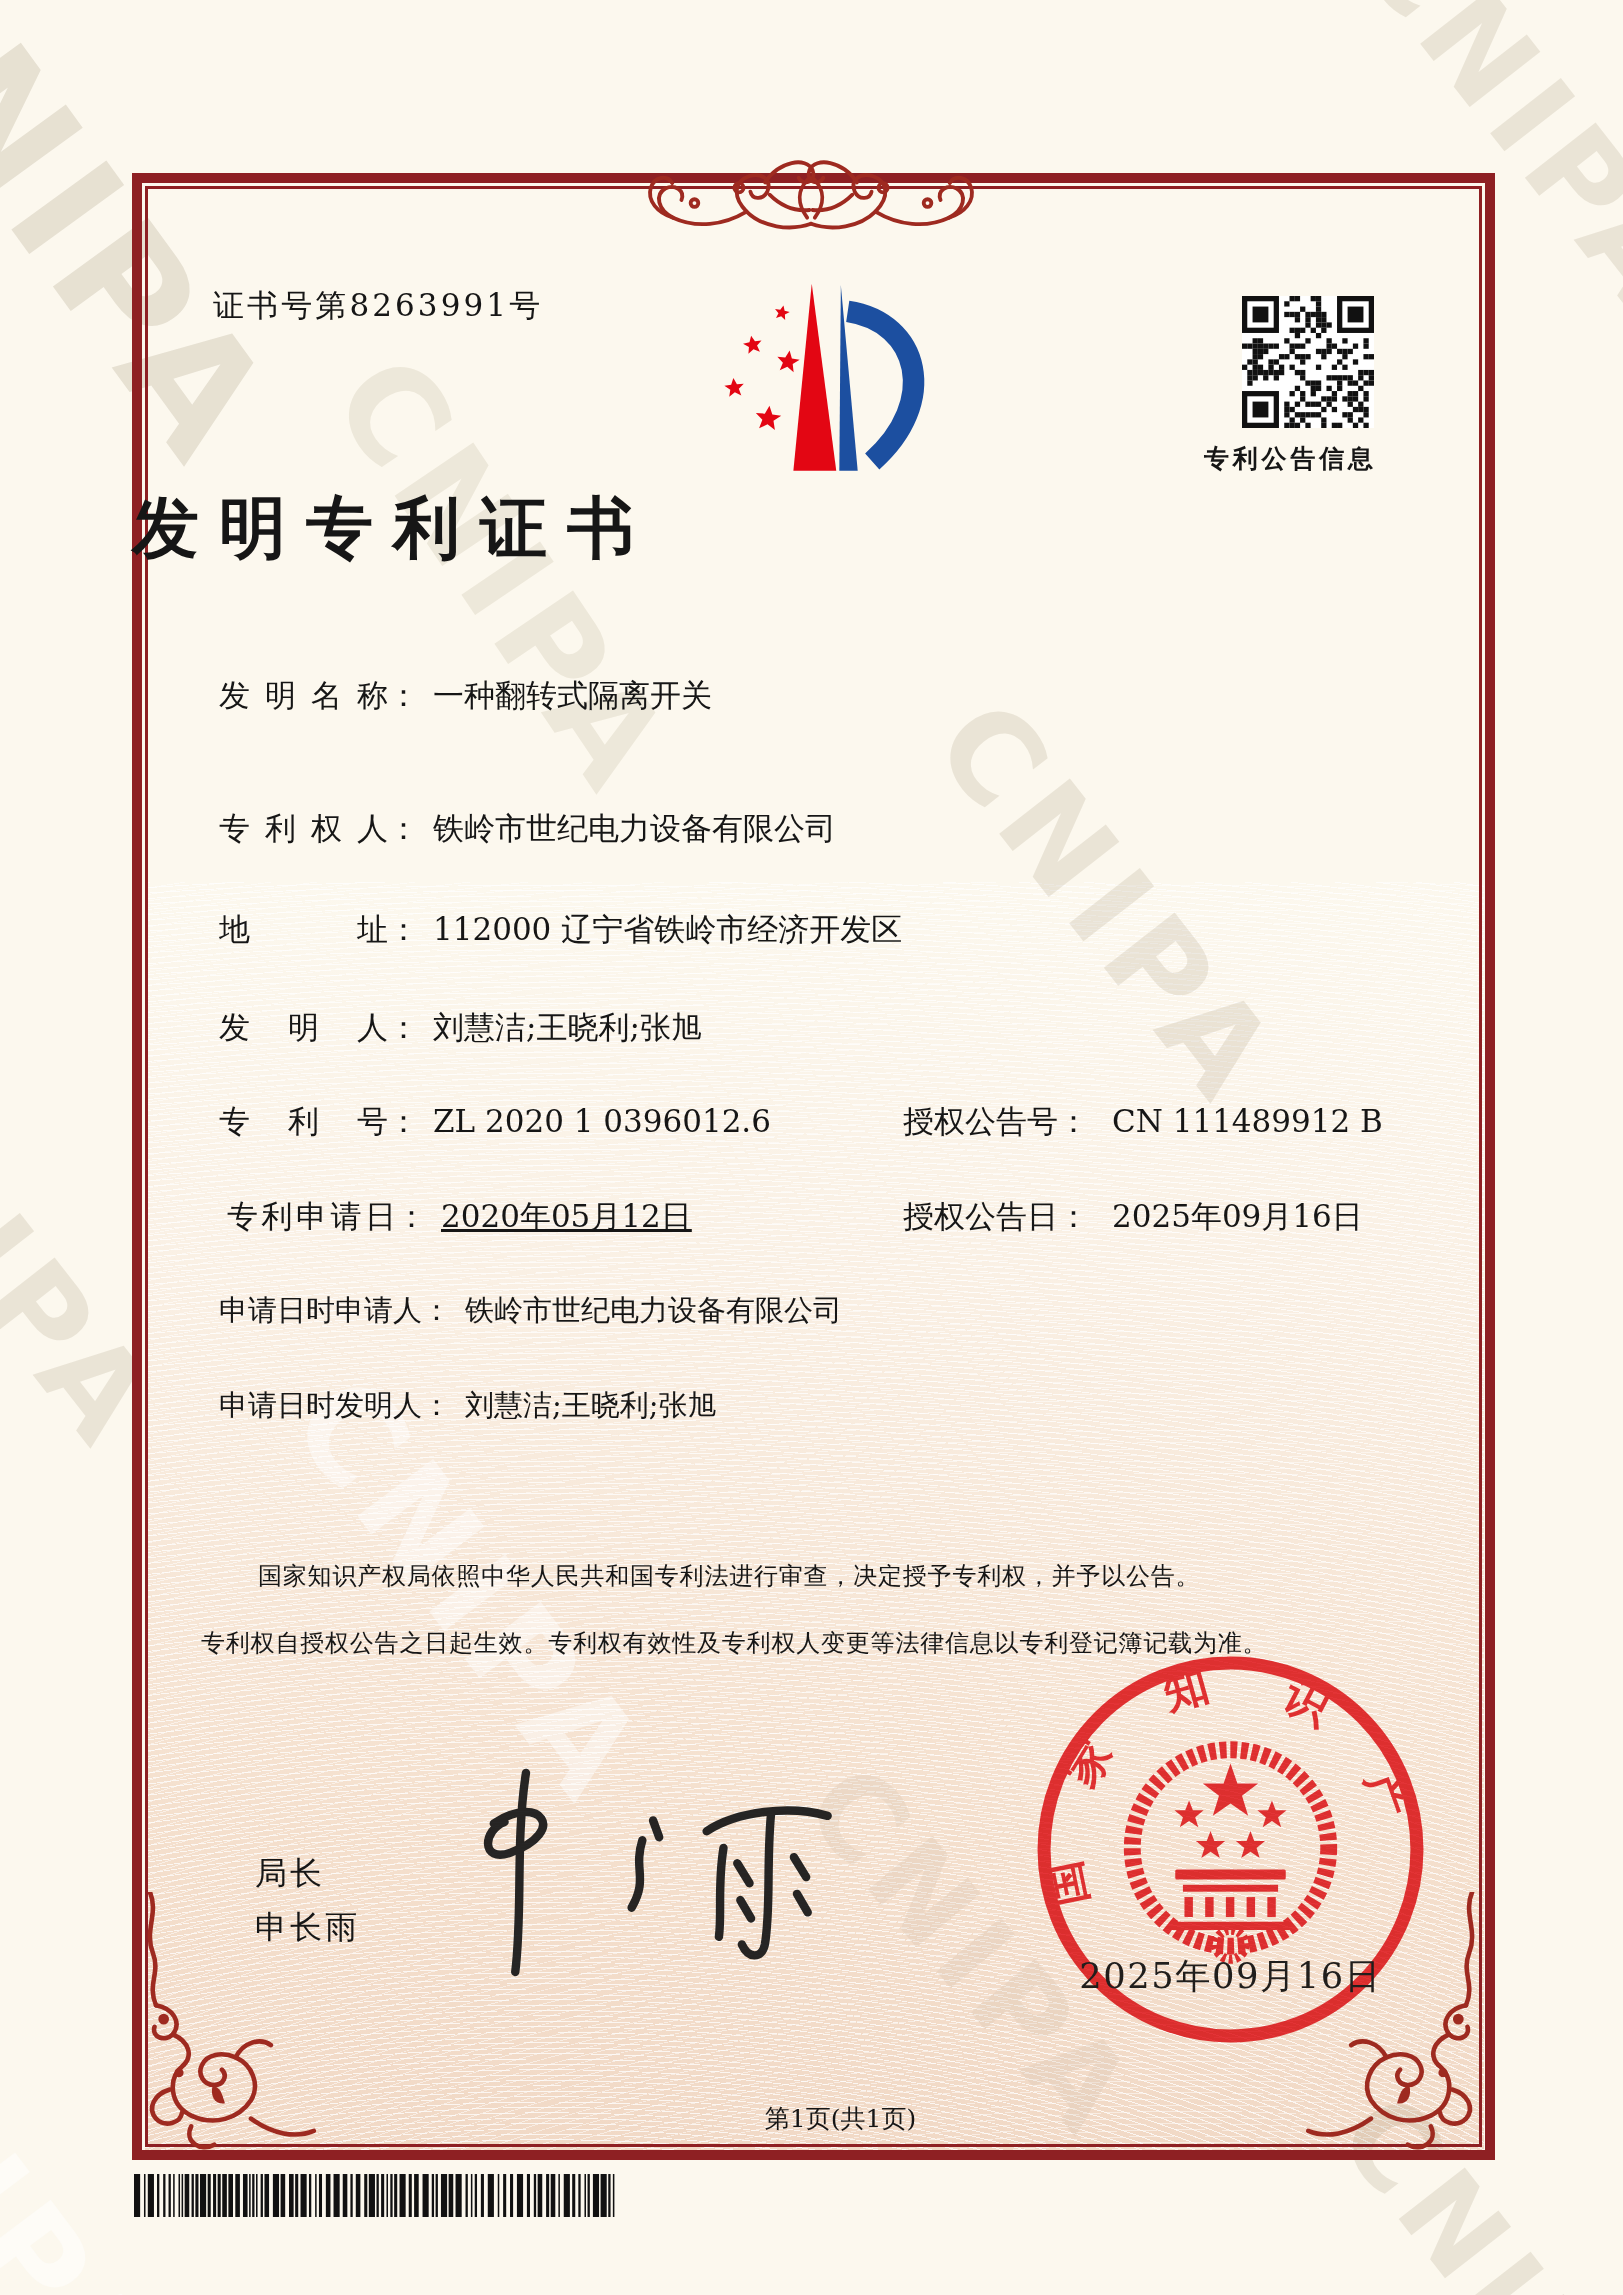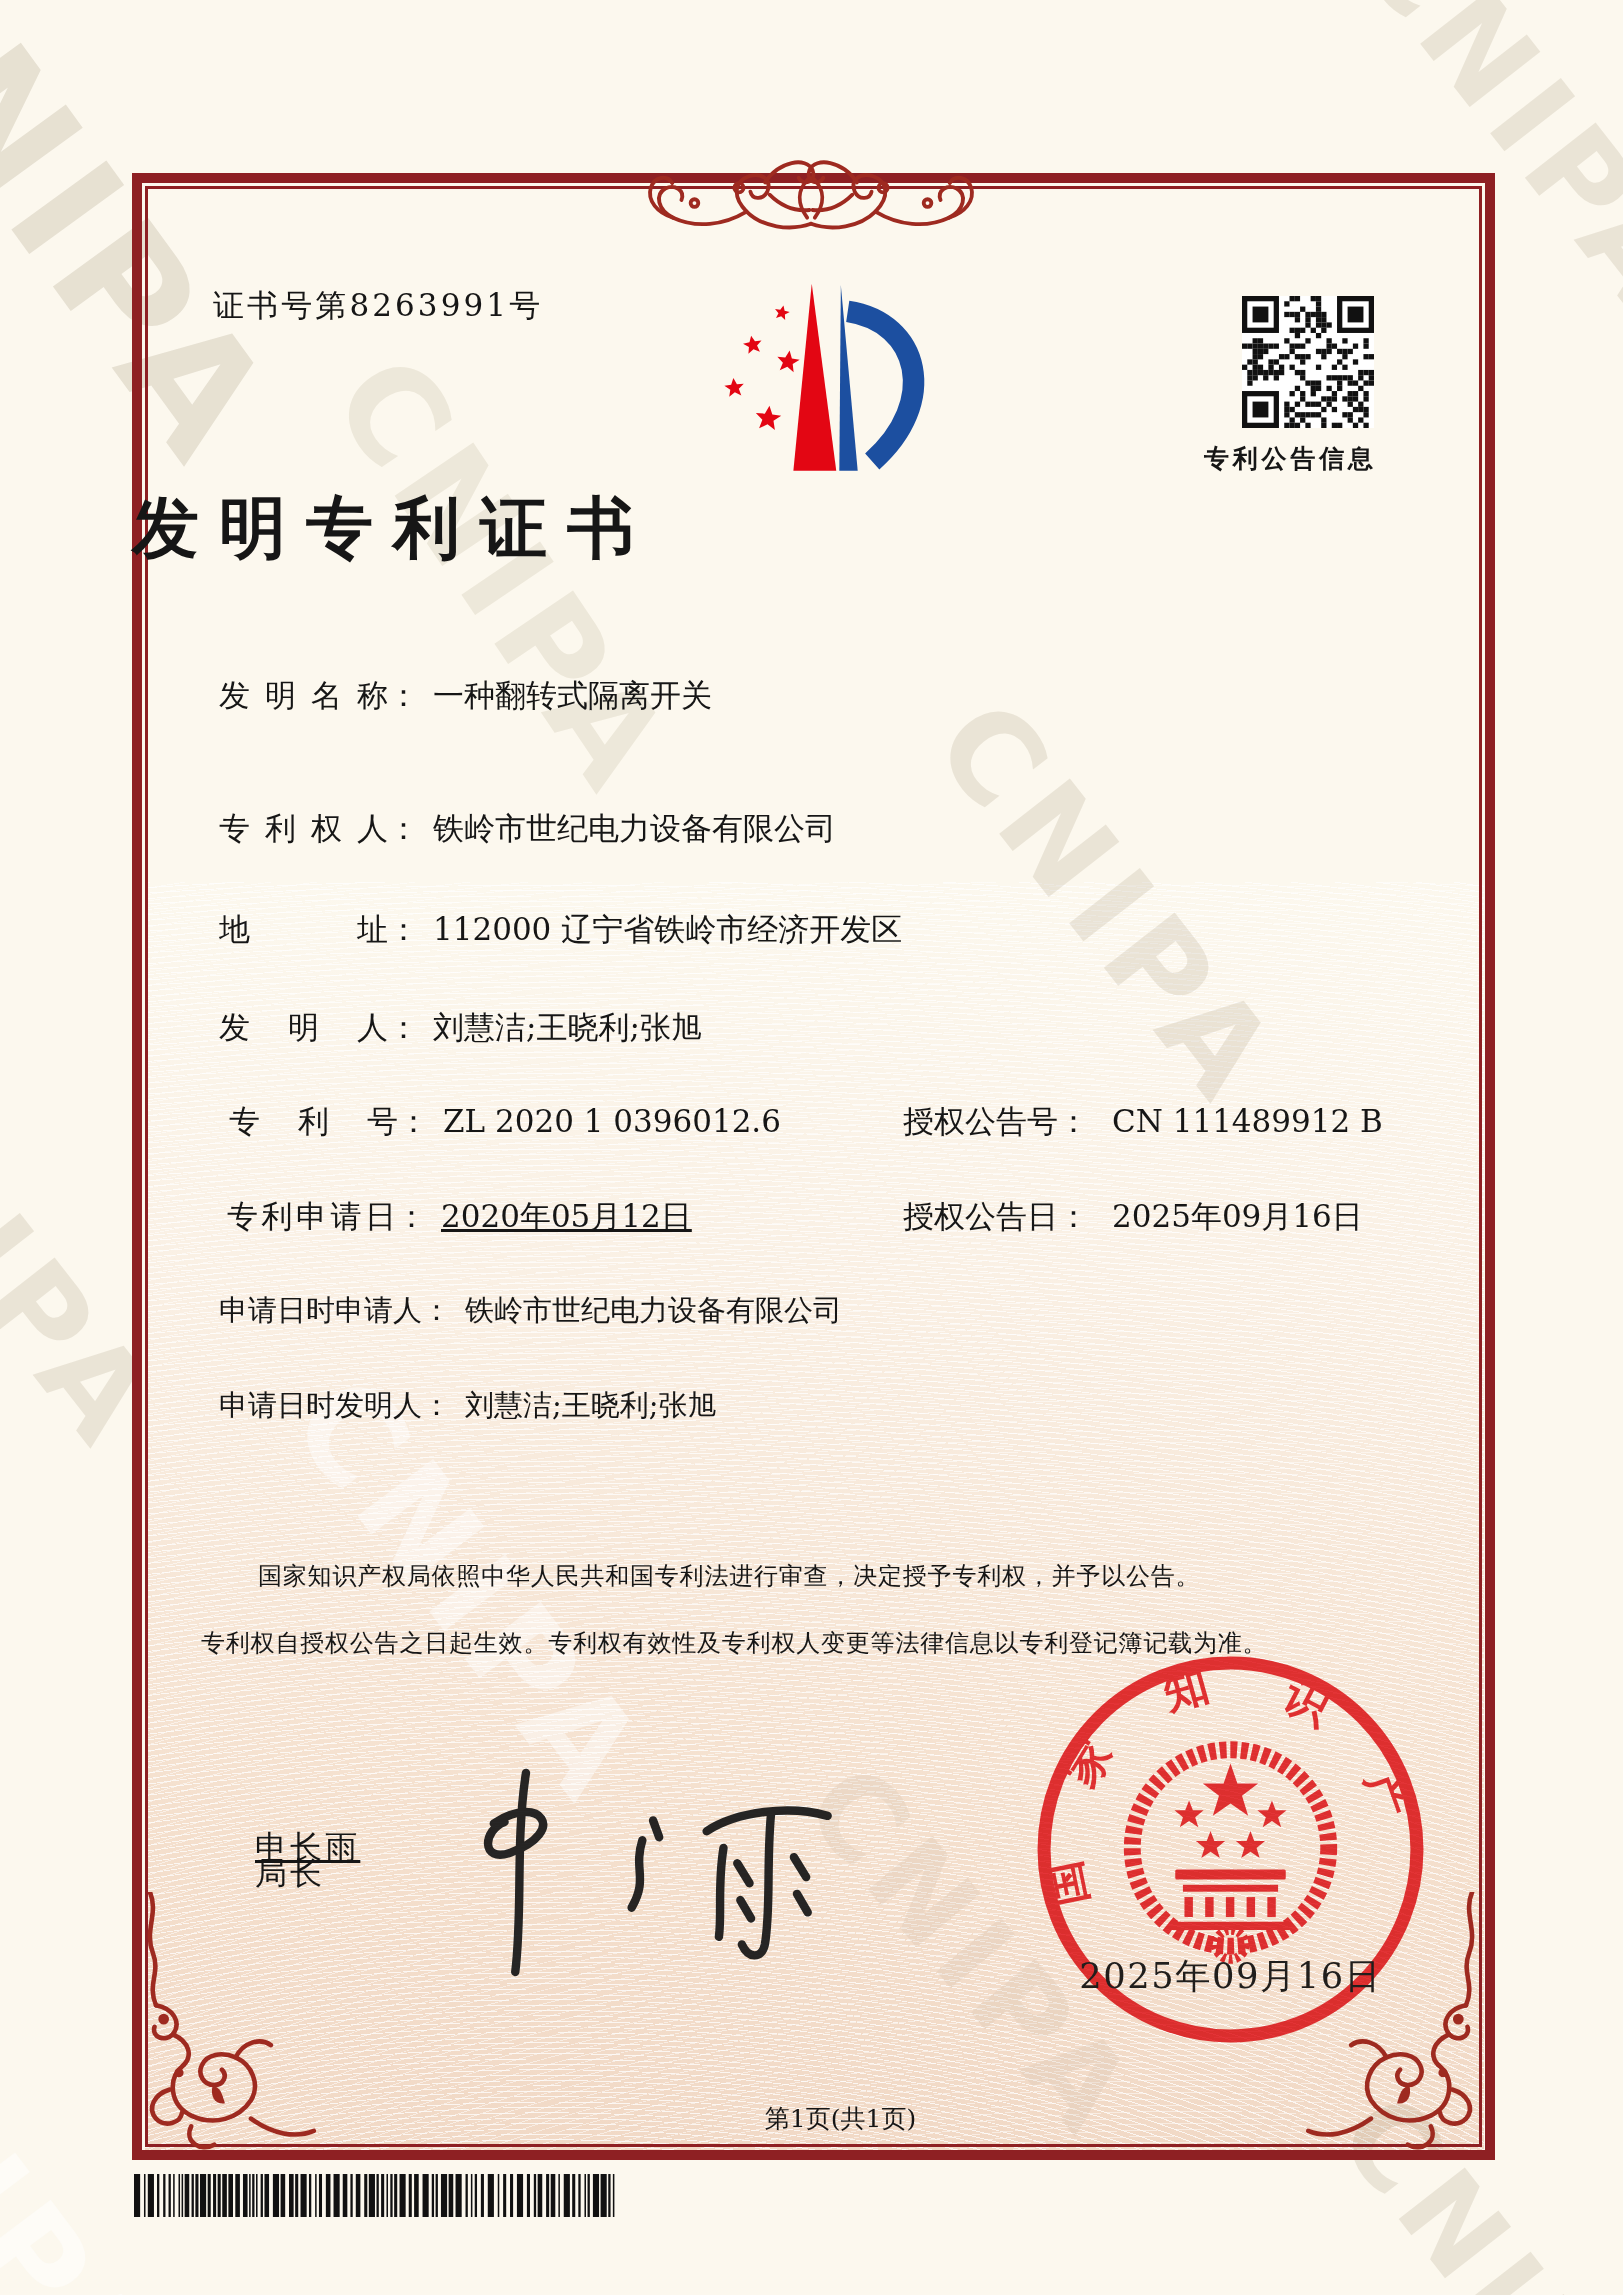--- a/index.html
+++ b/index.html
@@ -54,21 +54,21 @@
   .field-row .flabel{display:inline-block;width:169px;text-align:justify;text-align-last:justify;vertical-align:bottom;}
   .field-row .flabel-long{display:inline-block;vertical-align:bottom;}
   .field-row .colon{display:inline-block;}
   .field-row .fvalue{margin-left:14px;}
   .rcol{position:absolute;left:903px;top:0;white-space:nowrap;}
   .rcol .fvalue{margin-left:23px;}
   .small-row{font-size:29px;}
   #statement{left:201px;top:1543px;width:1242px;font-size:24px;line-height:67px;letter-spacing:0.8px;z-index:5;}
   #statement .ln1{text-indent:57px;}
   #director-title{left:255px;top:1852px;font-size:32px;letter-spacing:3.1px;}
-  #director-name{left:255px;top:1826px;font-size:32px;letter-spacing:3.1px;text-decoration:underline;}
+  #director-name{left:255px;top:1906px;font-size:32px;letter-spacing:3.1px;}
   #signature{left:460px;top:1750px;z-index:6;}
   #seal{left:1031px;top:1650px;z-index:6;mix-blend-mode:multiply;}
   #footer-page{left:132px;top:2102px;width:1343px;text-align:center;font-size:25px;z-index:5;padding-left:37px;}
   #barcode{left:134px;top:2174px;z-index:5;}
   svg{display:block;}
 </style>
 </head>
 <body>
 
 <div id="page">
@@ -374,21 +374,21 @@
 
   <div class="field-row" style="top:909px;">
     <span class="flabel">地址</span><span class="colon">：</span><span class="fvalue">112000 辽宁省铁岭市经济开发区</span>
   </div>
 
   <div class="field-row" style="top:1007px;">
     <span class="flabel">发明人</span><span class="colon">：</span><span class="fvalue">刘慧洁;王晓利;张旭</span>
   </div>
 
   <div class="field-row" style="top:1101px;left:0;width:1623px;">
-    <span style="position:absolute;left:219px;margin-left:10px;">
+    <span style="position:absolute;left:219px;">
       <span class="flabel">专利号</span><span class="colon">：</span><span class="fvalue">ZL 2020 1 0396012.6</span>
     </span>
     <span class="rcol">
       <span class="flabel-long">授权公告号</span><span class="colon">：</span><span class="fvalue">CN 111489912 B</span>
     </span>
   </div>
 
   <div class="field-row" style="top:1196px;left:0;width:1623px;">
     <span style="position:absolute;left:227px;text-decoration:underline;">
       <span class="flabel">专利申请日</span><span class="colon">：</span><span class="fvalue">2020年05月12日</span>

